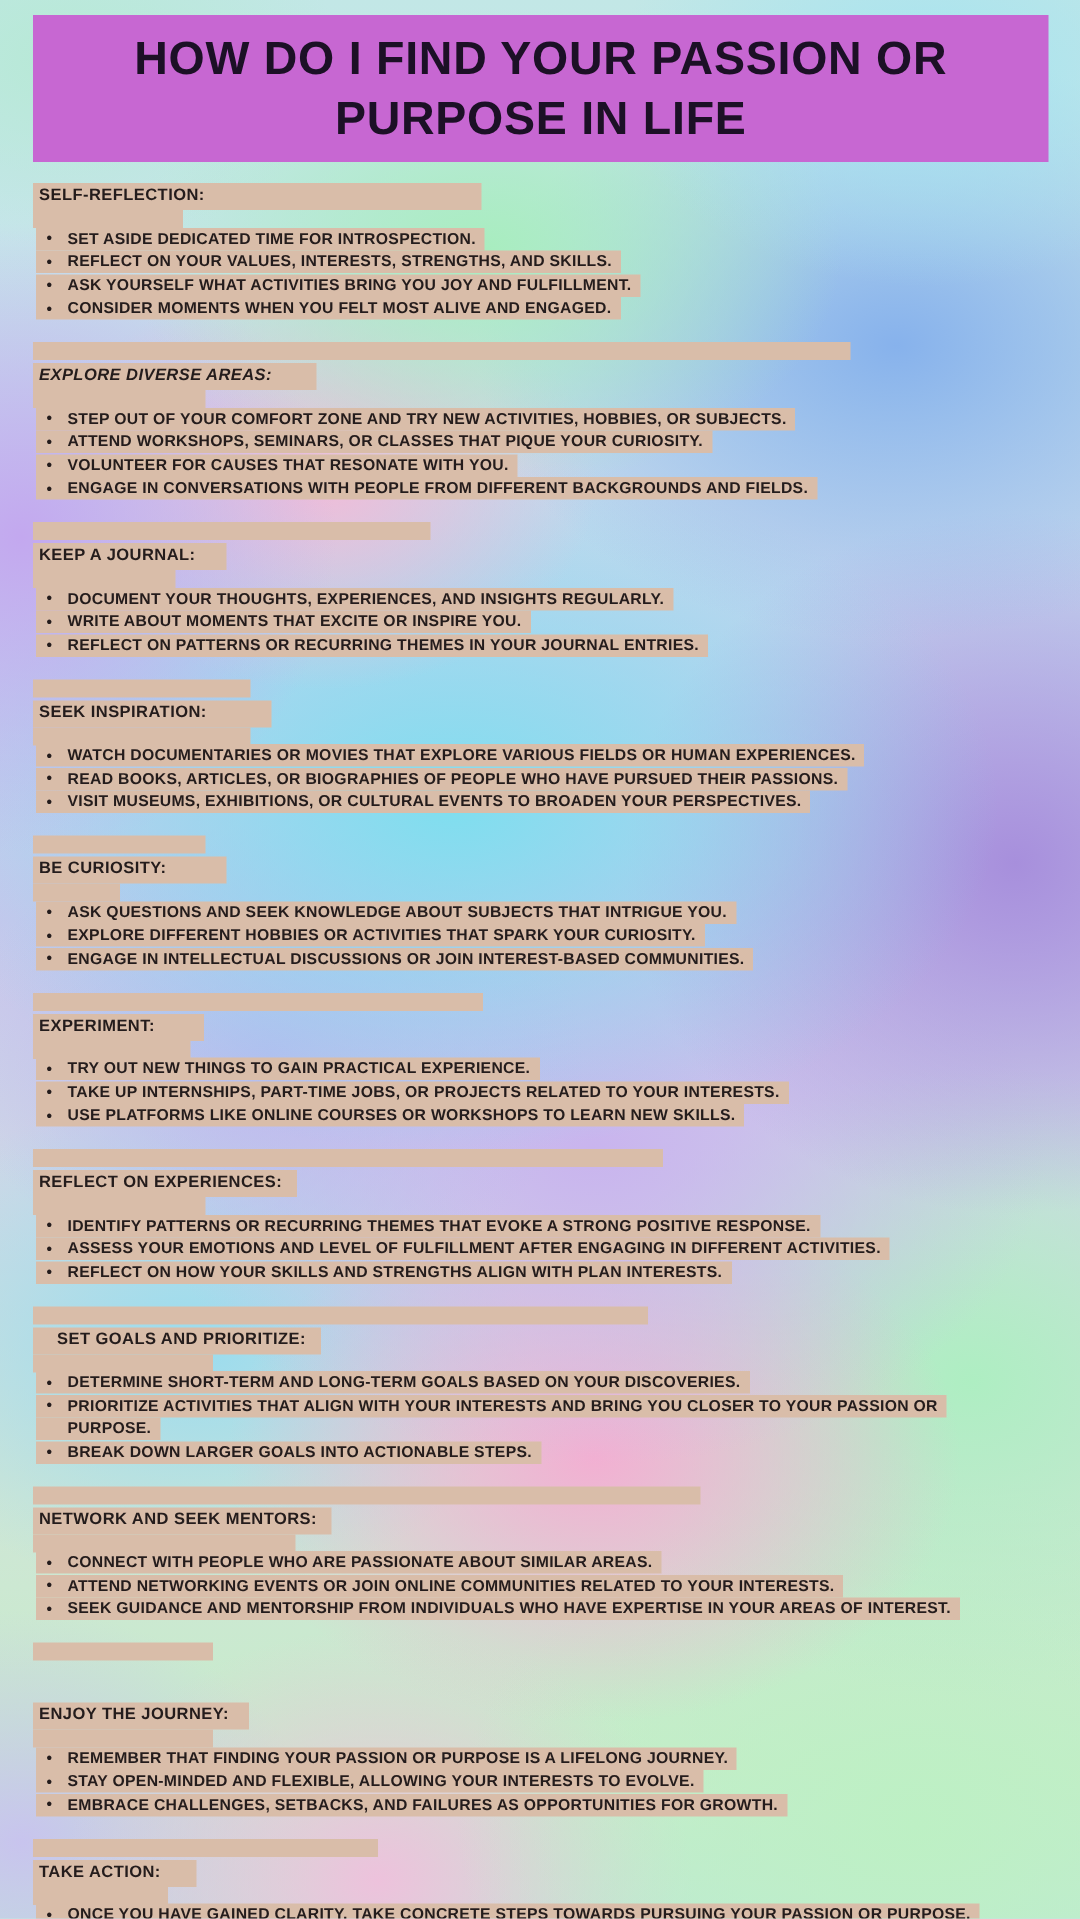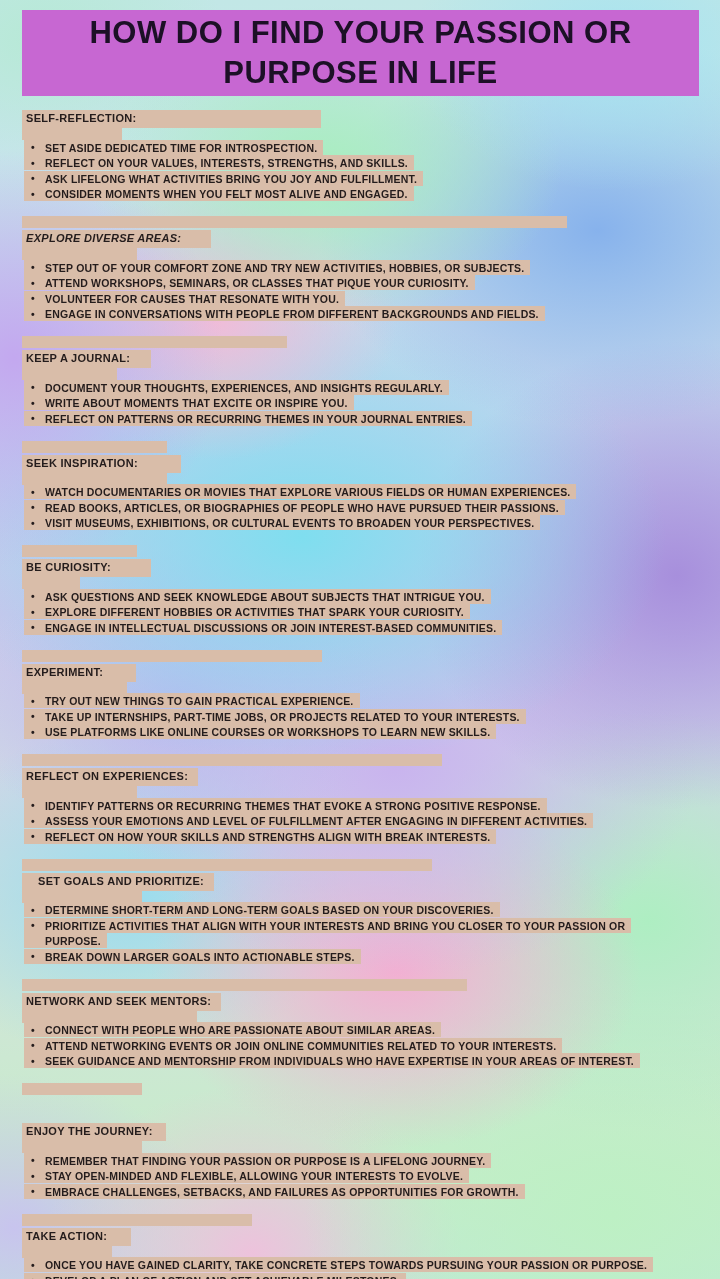--- a/index.html
+++ b/index.html
@@ -26,21 +26,21 @@
       radial-gradient(280px 220px at 2% 96%, #c8c4ee 0%, rgba(200,196,238,0) 70%),
       linear-gradient(180deg,#c2e7e6 0%,#c6e5ea 12%,#c3d4ee 32%,#c9c6ec 48%,#cfd8e6 62%,#cfe6d6 78%,#c6ecca 92%,#bfe9d6 100%);
   }
   :root{
     --banner:#c767d2;
     --hl:#d9bda9;
     --ink:#241c1c;
     --title-ink:#1c1026;
   }
   .banner{
-    margin:10px 21px 0 22px;height:86px;
+    margin:10px 21px 0 22px;height:98px;
     background:var(--banner);
     display:flex;align-items:center;justify-content:center;
   }
   .banner h1{
     margin:0;max-width:620px;text-align:center;
     font-size:31px;line-height:40px;font-weight:bold;
     letter-spacing:0.5px;color:var(--title-ink);
   }
   .content{padding:12px 14px 0 22px;color:var(--ink);}
   .section{margin:0 0 14px 0;}
@@ -75,21 +75,21 @@
   <h1>HOW DO I FIND YOUR PASSION OR PURPOSE IN LIFE</h1>
 </div>
 
 <div class="content">
     <div class="section">
       <div><span class="head" style="min-width: 285px;">SELF-REFLECTION:</span></div>
       <div class="strip" style="width: 100px;"></div>
       <ul class="bullets">
         <li><span class="btxt">SET ASIDE DEDICATED TIME FOR INTROSPECTION.</span></li>
         <li><span class="btxt">REFLECT ON YOUR VALUES, INTERESTS, STRENGTHS, AND SKILLS.</span></li>
-        <li><span class="btxt">ASK LIFELONG WHAT ACTIVITIES BRING YOU JOY AND FULFILLMENT.</span></li>
+        <li><span class="btxt">ASK YOURSELF WHAT ACTIVITIES BRING YOU JOY AND FULFILLMENT.</span></li>
         <li><span class="btxt">CONSIDER MOMENTS WHEN YOU FELT MOST ALIVE AND ENGAGED.</span></li>
       </ul>
     </div>
     <div class="section">
       <div class="strip" style="width: 545px;"></div>
       <div><span class="head" style="min-width: 175px; font-style: italic;">EXPLORE DIVERSE AREAS:</span></div>
       <div class="strip" style="width: 115px;"></div>
       <ul class="bullets">
         <li><span class="btxt">STEP OUT OF YOUR COMFORT ZONE AND TRY NEW ACTIVITIES, HOBBIES, OR SUBJECTS.</span></li>
         <li><span class="btxt">ATTEND WORKSHOPS, SEMINARS, OR CLASSES THAT PIQUE YOUR CURIOSITY.</span></li>
@@ -137,21 +137,21 @@
         <li><span class="btxt">USE PLATFORMS LIKE ONLINE COURSES OR WORKSHOPS TO LEARN NEW SKILLS.</span></li>
       </ul>
     </div>
     <div class="section">
       <div class="strip" style="width: 420px;"></div>
       <div><span class="head" style="min-width: 150px;">REFLECT ON EXPERIENCES:</span></div>
       <div class="strip" style="width: 115px;"></div>
       <ul class="bullets">
         <li><span class="btxt">IDENTIFY PATTERNS OR RECURRING THEMES THAT EVOKE A STRONG POSITIVE RESPONSE.</span></li>
         <li><span class="btxt">ASSESS YOUR EMOTIONS AND LEVEL OF FULFILLMENT AFTER ENGAGING IN DIFFERENT ACTIVITIES.</span></li>
-        <li><span class="btxt">REFLECT ON HOW YOUR SKILLS AND STRENGTHS ALIGN WITH BREAK INTERESTS.</span></li>
+        <li><span class="btxt">REFLECT ON HOW YOUR SKILLS AND STRENGTHS ALIGN WITH PLAN INTERESTS.</span></li>
       </ul>
     </div>
     <div class="section">
       <div class="strip" style="width: 410px;"></div>
       <div><span class="head" style="min-width: 160px; padding-left: 16px;">SET GOALS AND PRIORITIZE:</span></div>
       <div class="strip" style="width: 120px;"></div>
       <ul class="bullets">
         <li><span class="btxt">DETERMINE SHORT-TERM AND LONG-TERM GOALS BASED ON YOUR DISCOVERIES.</span></li>
         <li class="narrow"><span class="btxt">PRIORITIZE ACTIVITIES THAT ALIGN WITH YOUR INTERESTS AND BRING YOU CLOSER TO YOUR PASSION OR PURPOSE.</span></li>
         <li><span class="btxt">BREAK DOWN LARGER GOALS INTO ACTIONABLE STEPS.</span></li>

